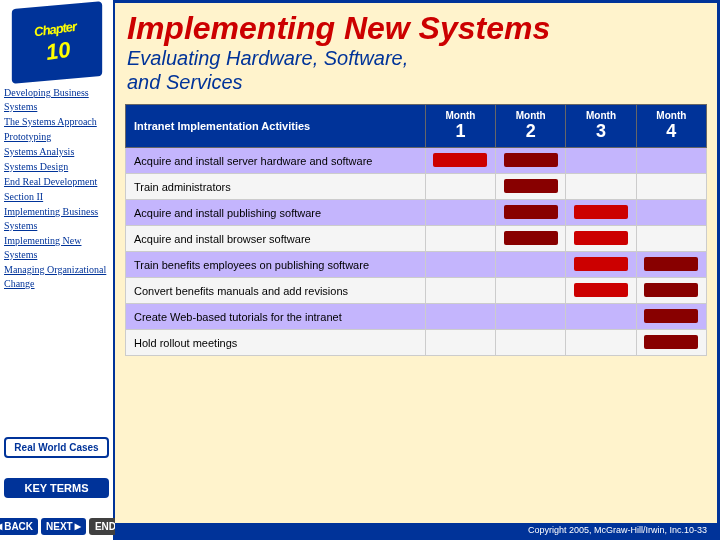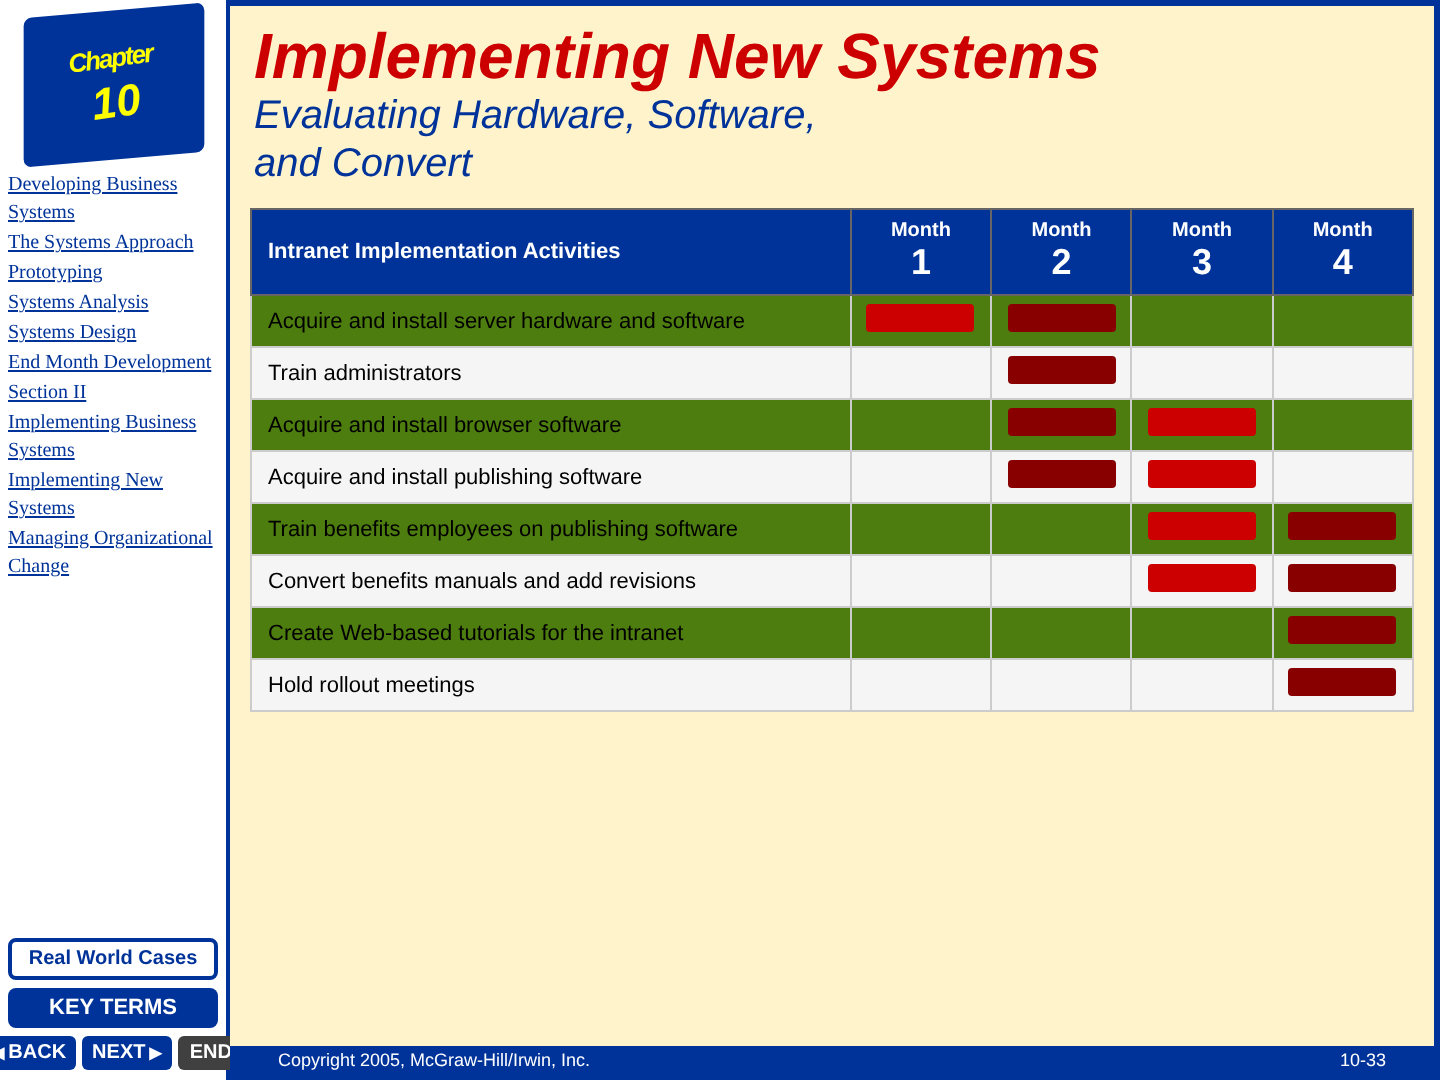--- a/index.html
+++ b/index.html
@@ -72,21 +72,21 @@
       font-size: 10px;
       font-family: Liberation Serif, serif;
     }
 
     .sidebar-bottom {
       margin-top: auto;
       width: 100%;
       display: flex;
       flex-direction: column;
       align-items: center;
-      gap: 4px;
+      gap: 20px;
     }
 
     .real-world-btn {
       width: 100%;
       background: #fff;
       border: 2px solid #003399;
       border-radius: 4px;
       color: #003399;
       font-size: 10px;
       font-weight: bold;
@@ -196,21 +196,21 @@
       text-align: left;
       padding-left: 8px;
       width: 290px;
     }
     .gantt-table thead tr th.month-col {
       width: 68px;
       font-size: 11px;
     }
 
     .gantt-table tbody tr {
-      background: #4d7c0f;
+      background: #c4b5fd;
       border-bottom: 1px solid #ccc;
     }
     .gantt-table tbody tr:nth-child(even) {
       background: #f5f5f5;
     }
 
     .gantt-table tbody tr td {
       border: 1px solid #ccc;
       padding: 4px 3px;
       vertical-align: middle;
@@ -242,44 +242,44 @@
     }
     .month-label {
       font-size: 10px;
       display: block;
     }
 
     .footer-bar {
       background: #003399;
       color: #fff;
       font-size: 9px;
-      padding: 2px 24px;
-      display: flex;
-      justify-content: space-between;
+      padding: 2px 10px;
+      display: flex;
+      justify-content: flex-end;
     }
   </style>
 </head>
 <body>
 
 <div class="sidebar">
   <div class="chapter-badge">
     <div class="chapter-badge-bg"></div>
     <div class="chapter-badge-text">
       <span style="font-size:13px;display:block;letter-spacing:-1px;">Chapter</span>
       <span class="chapter-badge-num">10</span>
     </div>
   </div>
 
   <nav class="sidebar-nav">
     <a>Developing Business Systems</a>
     <a>The Systems Approach</a>
     <a>Prototyping</a>
     <a>Systems Analysis</a>
     <a>Systems Design</a>
-    <a>End Month Development</a>
+    <a>End Real Development</a>
     <a>Section II</a>
     <a>Implementing Business Systems</a>
     <a>Implementing New Systems</a>
     <a>Managing Organizational Change</a>
   </nav>
 
   <div class="sidebar-bottom">
     <button class="real-world-btn">Real World Cases</button>
     <button class="key-terms-btn">KEY TERMS</button>
     <div class="nav-buttons">
@@ -288,21 +288,21 @@
       <button class="end-btn">END</button>
     </div>
   </div>
 </div>
 
 <div class="main-content">
   <div class="header-section">
     <div class="main-title">Implementing New Systems</div>
     <div class="sub-title">
       <span>Evaluating Hardware, Software,</span><br>
-      <span>and Convert</span>
+      <span>and Services</span>
     </div>
   </div>
 
   <div class="gantt-container">
     <table class="gantt-table">
       <thead>
         <tr>
           <th class="activity-col">Intranet Implementation Activities</th>
           <th class="month-col">
             <span class="month-label">Month</span>
@@ -331,28 +331,28 @@
             <td class="gantt-cell"></td>
           </tr>
           <tr>
             <td class="activity-cell">Train administrators</td>
             <td class="gantt-cell"></td>
             <td class="gantt-cell"><div class="gantt-bar bar-dark-red" style="width: 54px;"></div></td>
             <td class="gantt-cell"></td>
             <td class="gantt-cell"></td>
           </tr>
           <tr>
+            <td class="activity-cell">Acquire and install publishing software</td>
+            <td class="gantt-cell"></td>
+            <td class="gantt-cell"><div class="gantt-bar bar-dark-red" style="width: 54px;"></div></td>
+            <td class="gantt-cell"><div class="gantt-bar bar-red" style="width: 54px;"></div></td>
+            <td class="gantt-cell"></td>
+          </tr>
+          <tr>
             <td class="activity-cell">Acquire and install browser software</td>
-            <td class="gantt-cell"></td>
-            <td class="gantt-cell"><div class="gantt-bar bar-dark-red" style="width: 54px;"></div></td>
-            <td class="gantt-cell"><div class="gantt-bar bar-red" style="width: 54px;"></div></td>
-            <td class="gantt-cell"></td>
-          </tr>
-          <tr>
-            <td class="activity-cell">Acquire and install publishing software</td>
             <td class="gantt-cell"></td>
             <td class="gantt-cell"><div class="gantt-bar bar-dark-red" style="width: 54px;"></div></td>
             <td class="gantt-cell"><div class="gantt-bar bar-red" style="width: 54px;"></div></td>
             <td class="gantt-cell"></td>
           </tr>
           <tr>
             <td class="activity-cell">Train benefits employees on publishing software</td>
             <td class="gantt-cell"></td>
             <td class="gantt-cell"></td>
             <td class="gantt-cell"><div class="gantt-bar bar-red" style="width: 54px;"></div></td>

